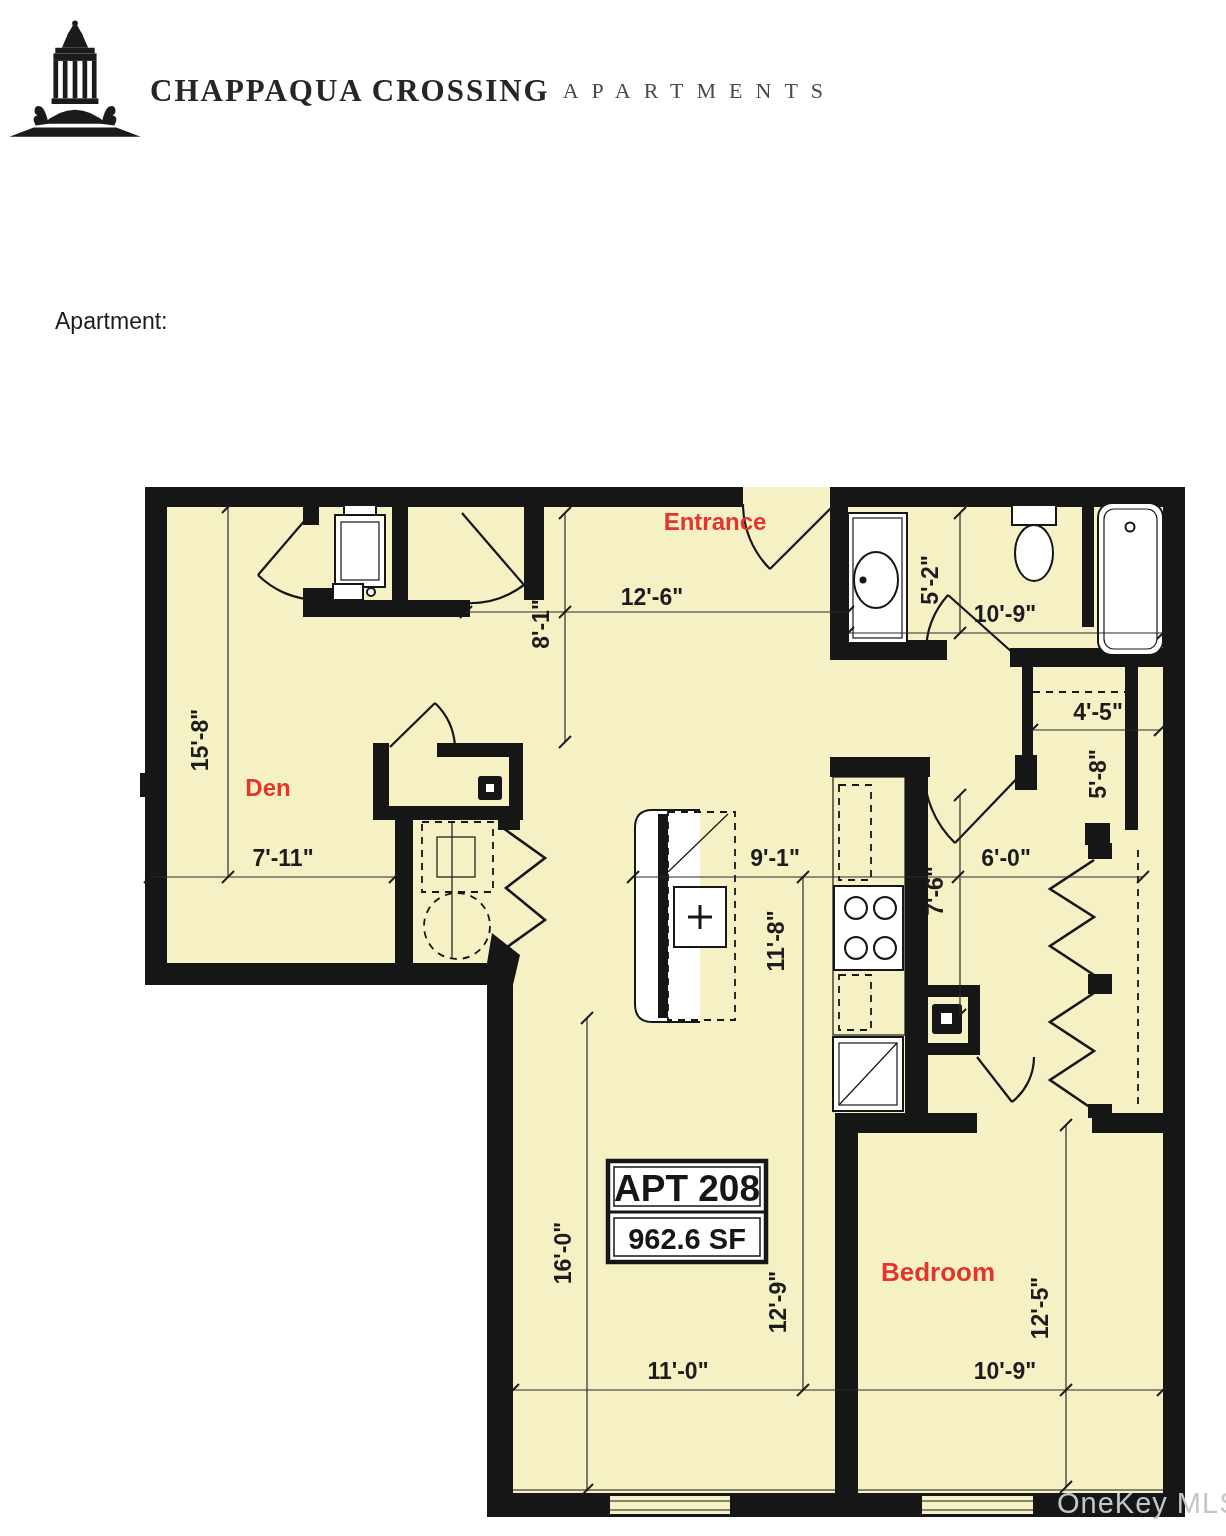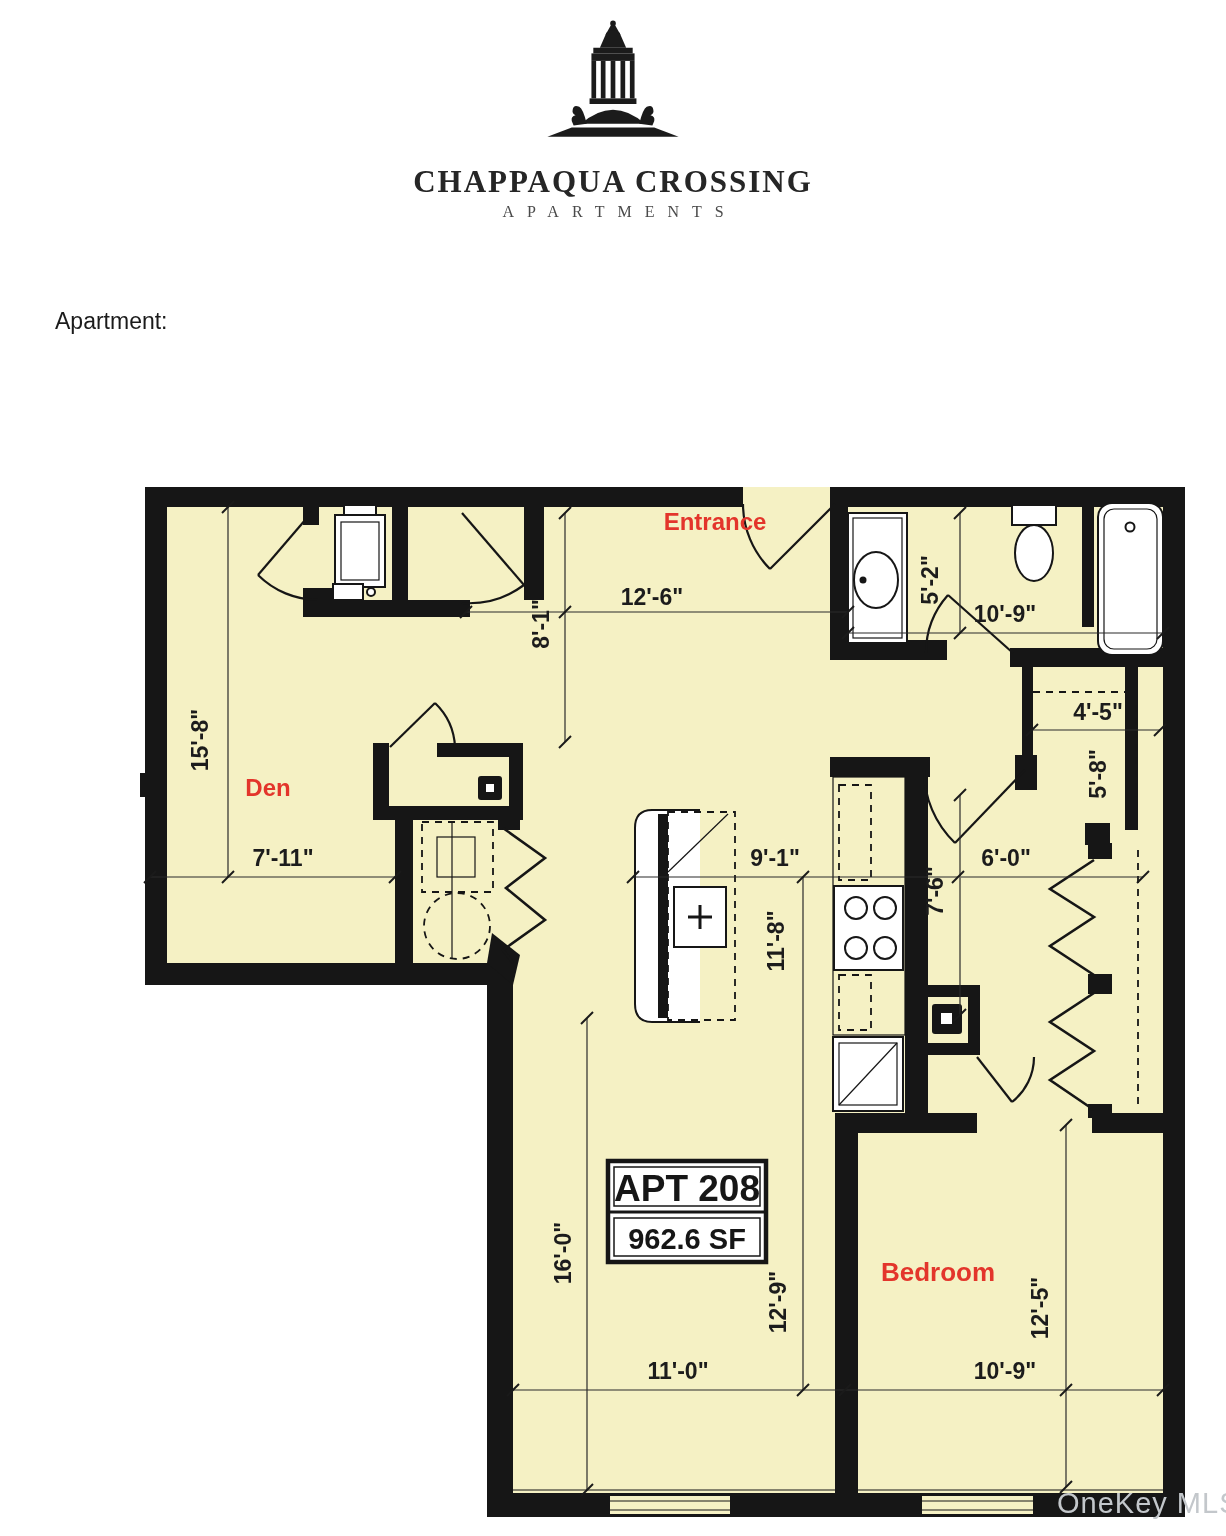--- a/index.html
+++ b/index.html
@@ -1,22 +1,22 @@
 <!DOCTYPE html>
 <html><head>
 <meta charset="utf-8">
 <style>
   html,body{margin:0;padding:0;background:#e8e8e8;}
   .page{position:relative;width:1226px;height:1536px;background:#ffffff;
         font-family:"Liberation Sans",sans-serif;overflow:hidden;margin:0 auto;}
-  .logo-wrap{position:absolute;left:0;right:0;top:18px;display:flex;flex-direction:column;align-items:center;text-align:center;}
+  .logo-wrap{position:absolute;left:0;right:0;top:18px;display:flex;flex-direction:row;align-items:center;text-align:center;}
   .logo-mark{width:150px;height:142px;}
   .logo-title{font-family:"Liberation Serif",serif;font-weight:700;font-size:31px;
               letter-spacing:2px;color:#262626;margin-top:4px;}
-  .logo-sub{font-family:"Liberation Serif",serif;font-size:16px;letter-spacing:13px;
+  .logo-sub{font-family:"Liberation Serif",serif;font-size:22px;letter-spacing:13px;
             color:#4a4a4a;margin-top:3px;text-indent:13px;}
   .info{position:absolute;left:55px;top:306px;font-size:23px;color:#1b1b1b;}
   .info-row{display:flex;line-height:31px;}
   .info-label{width:165px;flex:0 0 165px;}
   .info-value{font-style:italic;}
   .plan-svg{position:absolute;left:140px;top:480px;width:1050px;height:1046px;}
   .watermark{position:absolute;left:1030px;top:1487px;width:195px;font-size:29px;
              color:#c3c7cb;letter-spacing:1px;z-index:5;margin-left:27px;}
   
   .floor{fill:#f5f1c4;}

